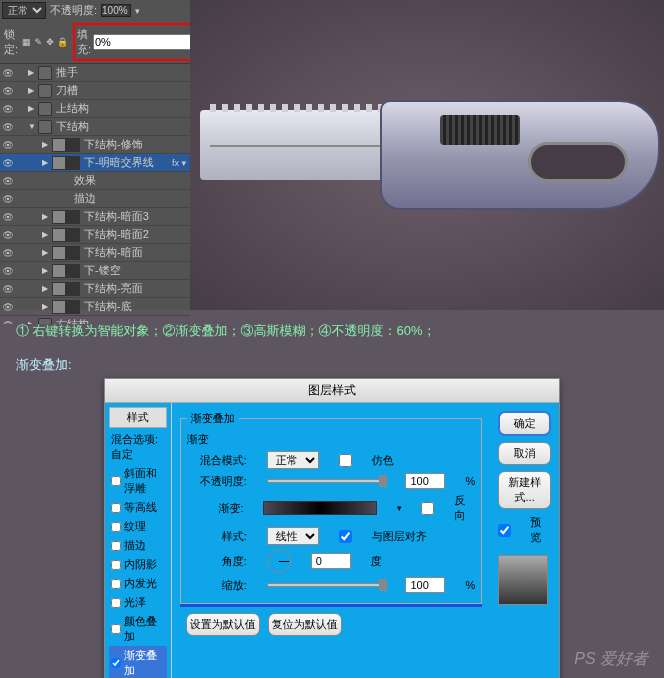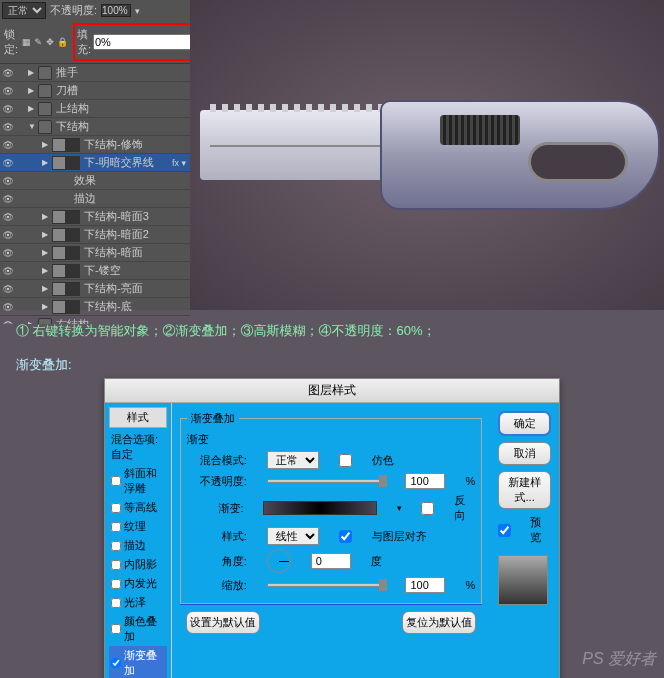--- a/index.html
+++ b/index.html
@@ -49,26 +49,26 @@
 .form-row input[type=text]{width:40px}
 .slider{flex:1;height:4px;background:#ccc;border:1px solid #888;position:relative}
 .slider .knob{position:absolute;width:8px;height:12px;background:#888;top:-5px}
 .grad-preview{width:120px;height:14px;background:linear-gradient(90deg,#4b4858,#000,#4b4858);border:1px solid #333}
 .btn-col{width:90px;padding:8px;display:flex;flex-direction:column;gap:6px}
 .btn{background:linear-gradient(180deg,#fafafa,#e0e0e0);border:1px solid #888;padding:3px;text-align:center;border-radius:7px;font-size:11px}
 .btn.primary{border:2px solid #3875d7}
 .preview-box{width:50px;height:50px;background:linear-gradient(180deg,#aaa,#333);border:1px solid #888;margin-top:4px}
 .angle-wheel{width:24px;height:24px;border:1px solid #888;border-radius:50%;display:inline-block;position:relative}
 .angle-wheel::after{content:"";position:absolute;width:10px;height:1px;background:#000;top:11px;left:11px}
-.bottom-btns{display:flex;justify-content:space-between;gap:20px;padding:6px;border-top:1px solid #1d4ed8}
+.bottom-btns{display:flex;justify-content:flex-start;gap:8px;padding:6px;border-top:3px solid #1d4ed8}
 .grad-editor{background:#f0f0f0;margin:8px auto 0;width:560px;padding:12px;border:1px solid #888}
 .grad-bar-big{height:24px;background:linear-gradient(90deg,#4b4858 0%,#000 50%,#4b4858 100%);border:1px solid #333;position:relative;margin:6px 0}
 .stops{display:flex;justify-content:space-between;margin-top:2px}
 .stop{width:12px;height:12px;background:#888;clip-path:polygon(50% 0,100% 50%,100% 100%,0 100%,0 50%)}
-.watermark{position:absolute;right:8px;bottom:8px;color:rgba(255,255,255,0.35);font-size:16px;font-style:italic;pointer-events:none}
+.watermark{position:absolute;right:16px;bottom:8px;color:rgba(255,255,255,0.35);font-size:16px;font-style:italic;pointer-events:none}
 .icon{font-size:9px}
 </style>
 </head>
 <body>
 
 <div class="top-section">
   <div class="layers-panel">
     <div class="panel-header">
       <select><option>正常</option></select>
       <span>不透明度:</span>

